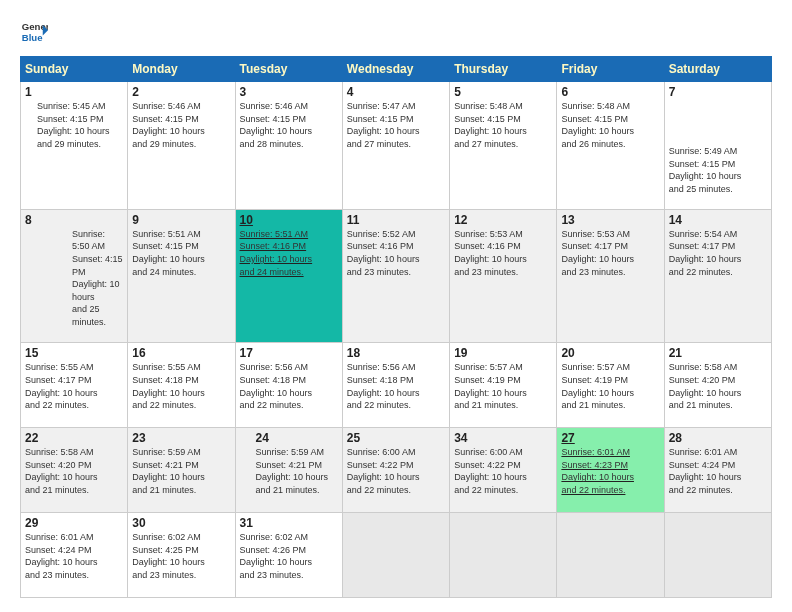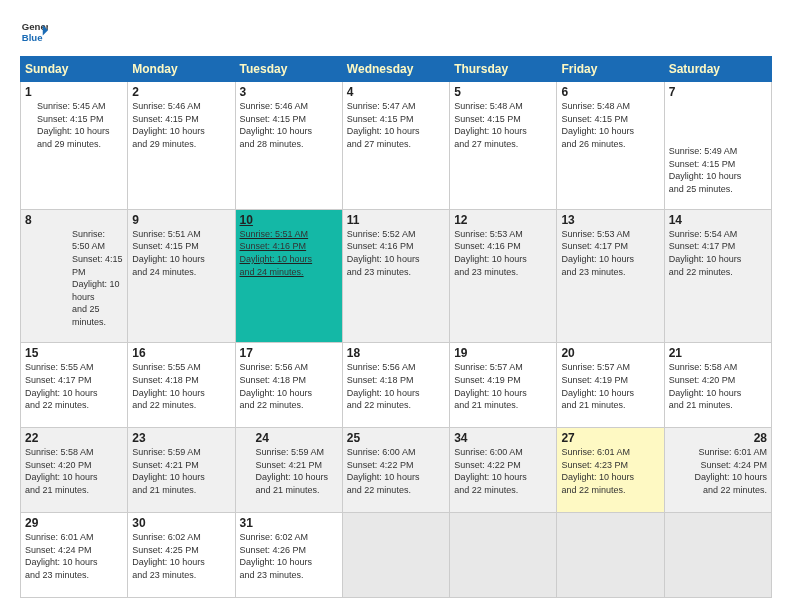--- a/index.html
+++ b/index.html
@@ -302,28 +302,28 @@
 Daylight: 10 hours
 and 22 minutes.</div>
           </td>
           <td style="background: rgb(240, 240, 240);">
             <span class="day-num">34</span>
             <div class="day-info" style="white-space: pre-line;">Sunrise: 6:00 AM
 Sunset: 4:22 PM
 Daylight: 10 hours
 and 22 minutes.</div>
           </td>
-          <td style="background: #fef9c3;">
+          <td style="background: #86efac; text-decoration: underline;">
             <span class="day-num">27</span>
             <div class="day-info" style="white-space: pre-line;">Sunrise: 6:01 AM
 Sunset: 4:23 PM
 Daylight: 10 hours
 and 22 minutes.</div>
           </td>
-          <td style="background: rgb(240, 240, 240); text-align: right;">
+          <td style="background: rgb(240, 240, 240);">
             <span class="day-num">28</span>
             <div class="day-info" style="white-space: pre-line;">Sunrise: 6:01 AM
 Sunset: 4:24 PM
 Daylight: 10 hours
 and 22 minutes.</div>
           </td>
         </tr>
         <tr>
           <td>
             <span class="day-num">29</span>

